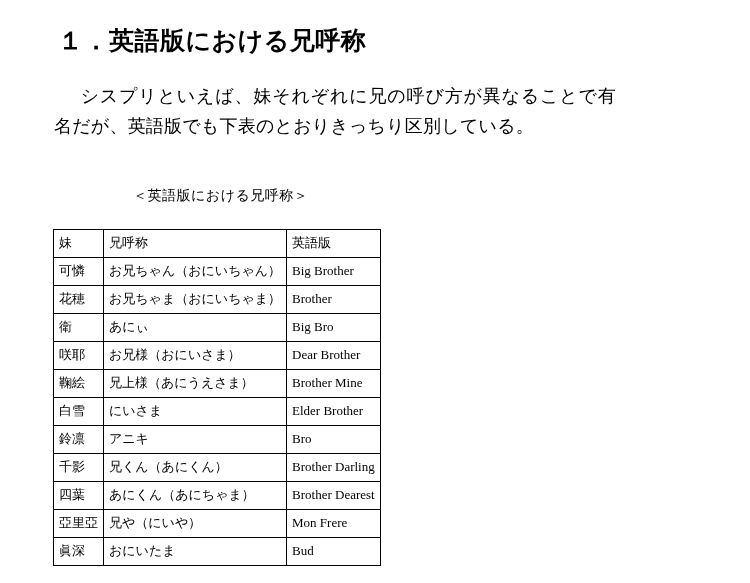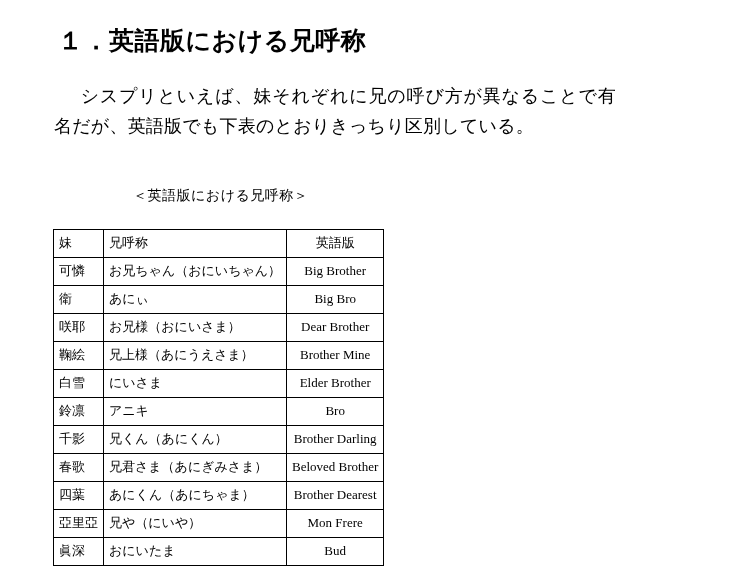--- a/index.html
+++ b/index.html
@@ -69,21 +69,20 @@
     width: 38px;
     font-family: "Liberation Serif", "DejaVu Serif", serif;
   }
   table.kin-table td.col-term {
     width: 158px;
     font-family: "Liberation Serif", "DejaVu Serif", serif;
   }
   table.kin-table td.col-english {
     width: 82px;
     font-family: "Liberation Serif", "DejaVu Serif", serif;
-    text-align: center;
   }
   table.kin-table tr.header-row td {
     font-weight: normal;
   }
 </style>
 </head>
 <body>
 
 <div class="page">
 
@@ -98,20 +97,25 @@
       <tbody>
         <tr class="header-row">
           <td class="col-sister">妹</td>
           <td class="col-term">兄呼称</td>
           <td class="col-english">英語版</td>
         </tr>
         <tr>
           <td class="col-sister">可憐</td>
           <td class="col-term">お兄ちゃん（おにいちゃん）</td>
           <td class="col-english">Big Brother</td>
+        </tr>
+        <tr>
+          <td class="col-sister">花穂</td>
+          <td class="col-term">お兄ちゃま（おにいちゃま）</td>
+          <td class="col-english">Brother</td>
         </tr>
         <tr>
           <td class="col-sister">衛</td>
           <td class="col-term">あにぃ</td>
           <td class="col-english">Big Bro</td>
         </tr>
         <tr>
           <td class="col-sister">咲耶</td>
           <td class="col-term">お兄様（おにいさま）</td>
           <td class="col-english">Dear Brother</td>
@@ -130,25 +134,20 @@
           <td class="col-sister">鈴凛</td>
           <td class="col-term">アニキ</td>
           <td class="col-english">Bro</td>
         </tr>
         <tr>
           <td class="col-sister">千影</td>
           <td class="col-term">兄くん（あにくん）</td>
           <td class="col-english">Brother Darling</td>
         </tr>
         <tr>
-          <td class="col-sister">春歌</td>
-          <td class="col-term">兄君さま（あにぎみさま）</td>
-          <td class="col-english">Beloved Brother</td>
-        </tr>
-        <tr>
           <td class="col-sister">四葉</td>
           <td class="col-term">あにくん（あにちゃま）</td>
           <td class="col-english">Brother Dearest</td>
         </tr>
         <tr>
           <td class="col-sister">亞里亞</td>
           <td class="col-term">兄や（にいや）</td>
           <td class="col-english">Mon Frere</td>
         </tr>
         <tr>

